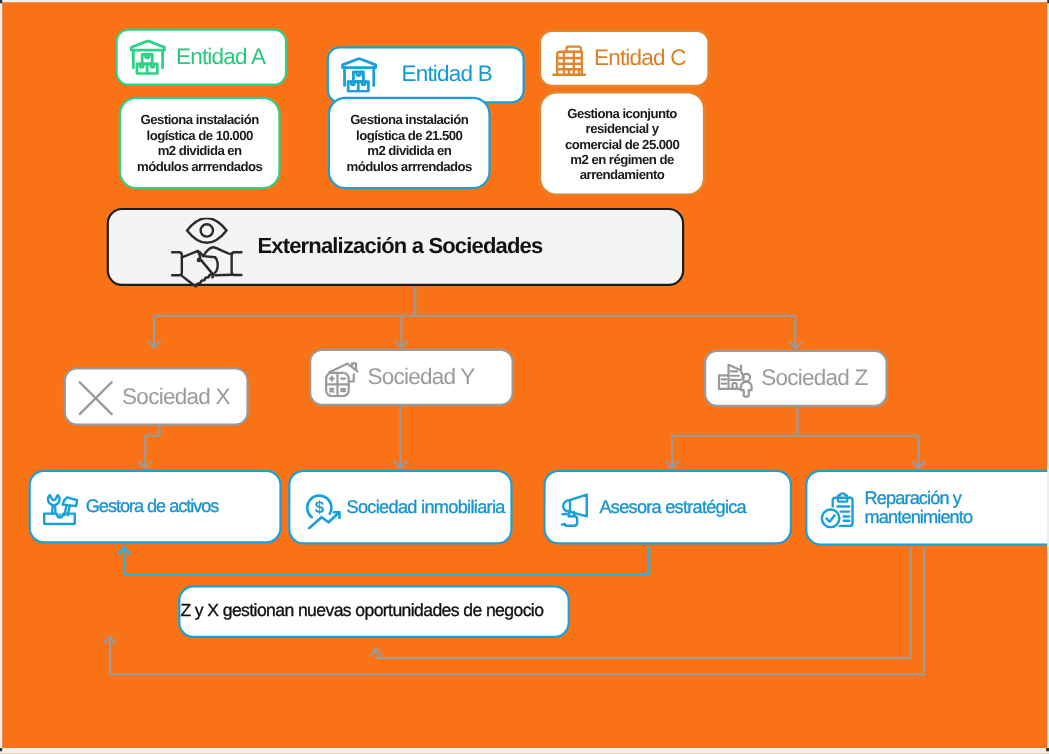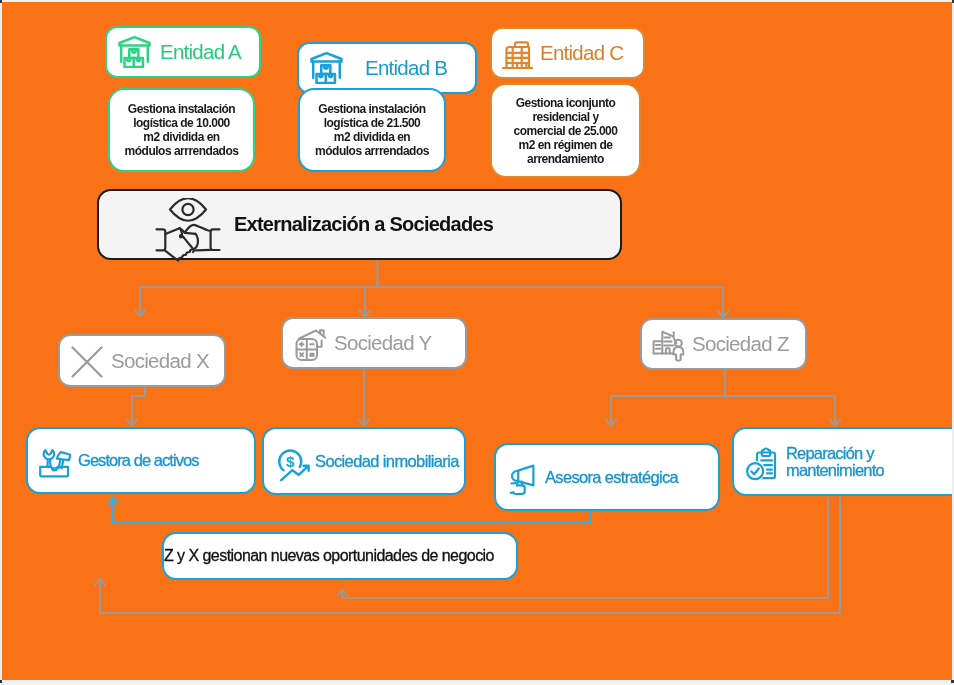--- a/index.html
+++ b/index.html
@@ -149,21 +149,21 @@
   </div>
   <div class="box blue" style="left:262px; top:427px; width:204px; height:68px;">
     <svg class="icon" style="position:absolute; left:12px; top:17px;" width="34" height="35" viewBox="0 0 34 35" fill="none" stroke="#18a0da" stroke-width="2.4" stroke-linecap="round" stroke-linejoin="round">
         <path d="M7.5,24.2 A11,11 0 1 1 23.8,21"></path>
         <text x="14.4" y="20.8" font-size="15.5" font-weight="bold" font-family="Liberation Sans, sans-serif" text-anchor="middle" fill="#18a0da" stroke="none">$</text>
         <path d="M5,34.3 L16.3,24.2 L22.7,28.8 L32,20.2"></path>
         <path d="M27.5,19.7 H32.6 V24.8"></path>
       </svg>
     <span class="t" style="position:absolute; left:51px; letter-spacing:-0.62px;">Sociedad inmobiliaria</span>
   </div>
-  <div class="box blue" style="left:494px; top:427px; width:226px; height:68px;margin-top:16px;">
+  <div class="box blue" style="left:494px; top:427px; width:226px; height:68px;">
     <svg class="icon" style="position:absolute; left:11px; top:16px;" width="29" height="36" viewBox="0 0 29 36" fill="none" stroke="#18a0da" stroke-width="2.2" stroke-linecap="round" stroke-linejoin="round">
         <path d="M11,9.6 C7.6,9.9 5,12.1 5,15 C5,17.8 7.1,19.8 9.9,19.9 L26.4,24.4 V4.6 Z"></path>
         <path d="M11.2,10.2 V19.7"></path>
         <path d="M4.4,22.5 L8.5,22.2"></path>
         <path d="M10.8,20.2 L10.1,24.3 M14.7,20.5 L15.1,24.2"></path>
         <path d="M9.9,24.4 L15.1,24.3 q2.6,0 2.6,2.6 v3 q0,2.9 -2.9,3 l-6.1,0.1 q-2.3,0 -2.4,-1.7"></path>
         <path d="M6.2,31.5 l-2.4,0.4"></path>
       </svg>
     <span class="t" style="position:absolute; left:49px; letter-spacing:-0.67px;">Asesora estratégica</span>
   </div>

